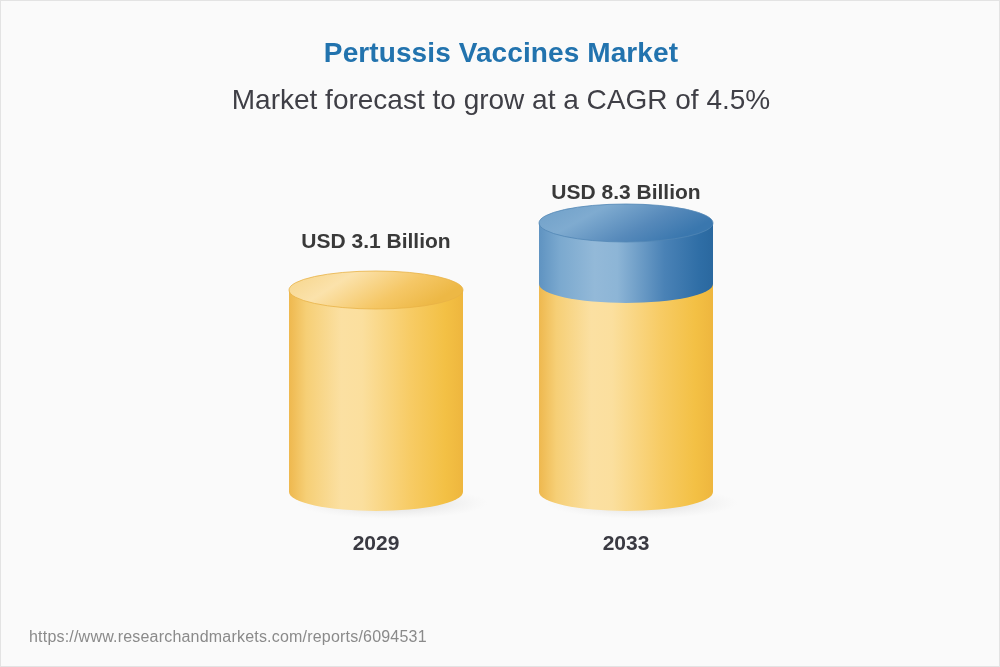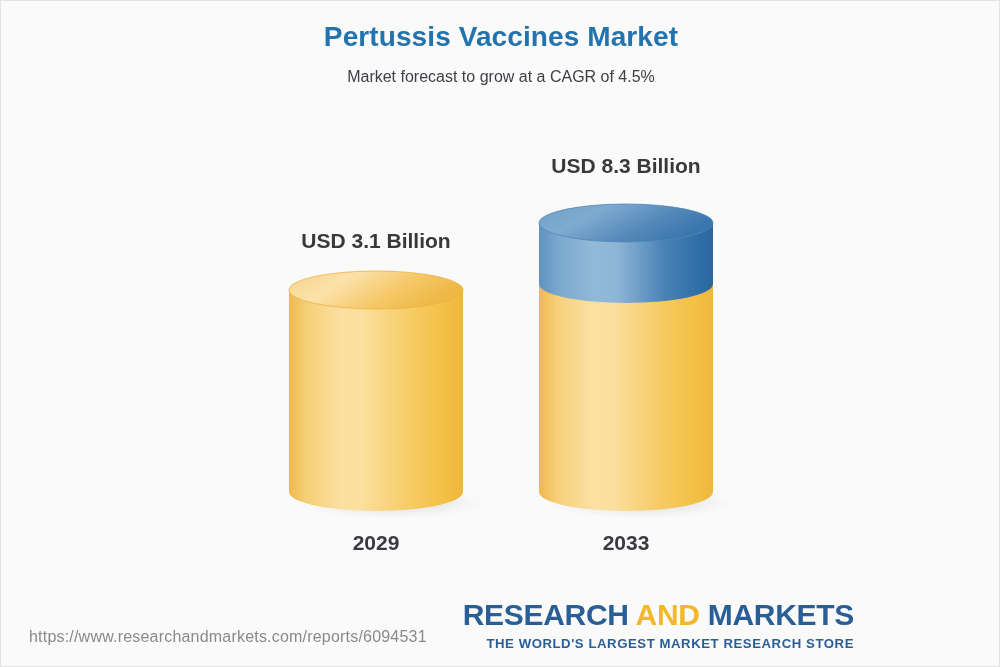--- a/index.html
+++ b/index.html
@@ -25,33 +25,33 @@
     overflow: hidden;
   }
 
   
   .header {
     position: absolute;
     top: 0;
     left: 0;
     width: 1000px;
     text-align: center;
-    padding-top: 20px;
+    padding-top: 36px;
   }
   .chart-title {
     margin: 0;
     font-size: 28px;
     font-weight: bold;
     color: #2273ae;
     letter-spacing: 0.1px;
   }
   .chart-subtitle {
     margin: 0;
     padding-top: 15px;
-    font-size: 16px;
+    font-size: 28px;
     font-weight: normal;
     color: #3f3f46;
   }
 
   
   .plot {
     position: absolute;
     left: 0;
     top: 0;
     width: 1000px;
@@ -68,21 +68,21 @@
   .value-label {
     position: absolute;
     width: 230px;
     text-align: center;
     font-size: 21px;
     font-weight: bold;
     color: #393939;
     white-space: nowrap;
   }
   .g1 .value-label { top: 228px; }
-  .g2 .value-label { top: 153px; }
+  .g2 .value-label { top: 179px; }
 
   .year-label {
     position: absolute;
     top: 530px;
     width: 230px;
     text-align: center;
     font-size: 21px;
     font-weight: bold;
     color: #3a3a42;
   }
@@ -243,20 +243,16 @@
 
       <div class="year-label">2033</div>
     </div>
 
   </div>
 
   <div class="footer">
 
     <div class="source-url">https://www.researchandmarkets.com/reports/6094531</div>
 
-    <div class="logo">
-      <div class="logo-main"><span class="logo-word-research">RESEARCH</span> <span class="logo-word-and">AND</span> <span class="logo-word-markets">MARKETS</span></div>
-      <div class="logo-tagline">THE WORLD'S LARGEST MARKET RESEARCH STORE</div>
-    </div>
 
   </div>
 
 </div>
 
 </body></html>

